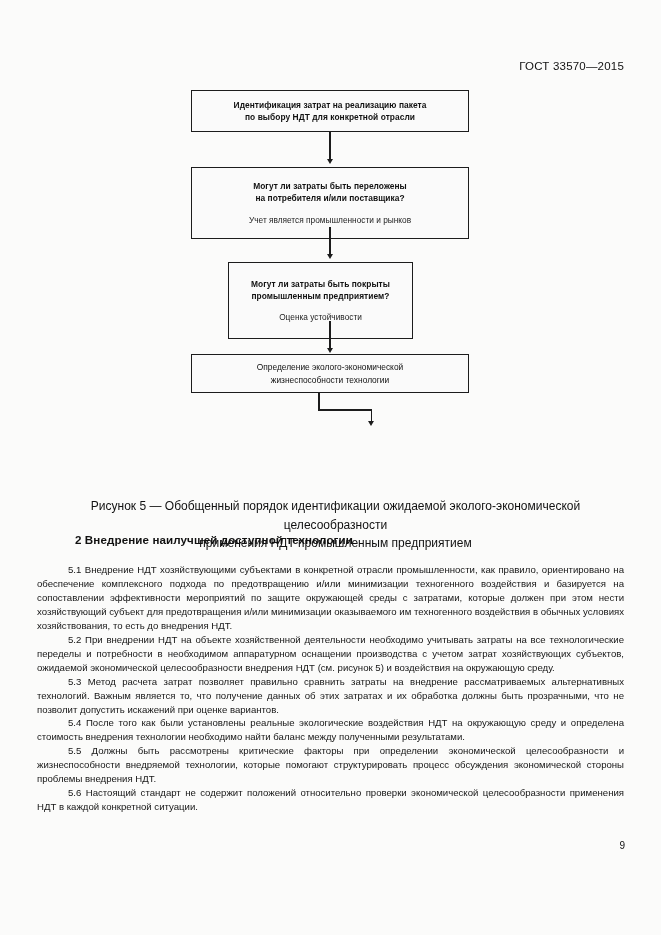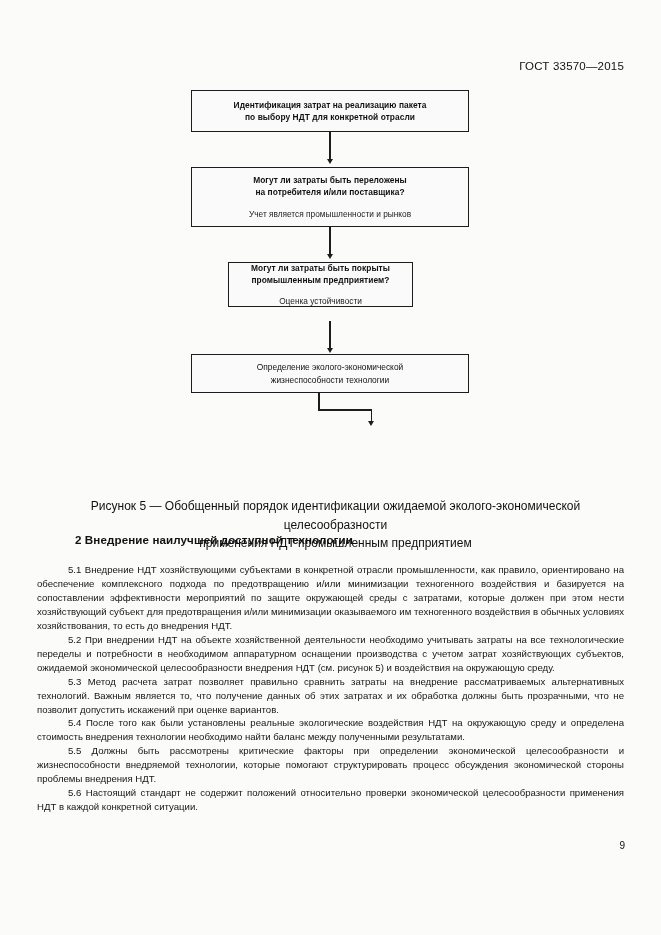--- a/index.html
+++ b/index.html
@@ -146,28 +146,28 @@
   <div class="header">ГОСТ 33570—2015</div>
 
   <div class="flow">
 
     <div class="fbox" style="left:191px; top:2px; width:278px; height:42px;">
       <div class="ttl">Идентификация затрат на реализацию пакета<br>по выбору НДТ для конкретной отрасли</div>
     </div>
     <div class="conn v" style="left:329px; top:44px; height:30px;"></div>
     <div class="arrowhead" style="left:326.5px; top:71px;"></div>
 
-    <div class="fbox" style="left:191px; top:79px; width:278px; height:60px;">
+    <div class="fbox" style="left:191px; top:79px; width:278px; height:72px;">
       <div class="ttl">Могут ли затраты быть переложены<br>на потребителя и/или поставщика?</div>
       <div class="sub">Учет является промышленности и рынков</div>
     </div>
     <div class="conn v" style="left:329px; top:139px; height:30px;"></div>
     <div class="arrowhead" style="left:326.5px; top:166px;"></div>
 
-    <div class="fbox" style="left:228px; top:174px; width:185px; height:45px;">
+    <div class="fbox" style="left:228px; top:174px; width:185px; height:77px;">
       <div class="ttl">Могут ли затраты быть покрыты<br>промышленным предприятием?</div>
       <div class="sub">Оценка устойчивости</div>
     </div>
     <div class="conn v" style="left:329px; top:233px; height:30px;"></div>
     <div class="arrowhead" style="left:326.5px; top:260px;"></div>
 
     <div class="fbox" style="left:191px; top:266px; width:278px; height:39px;">
       <div class="plain">Определение эколого-экономической<br>жизнеспособности технологии</div>
     </div>
 

